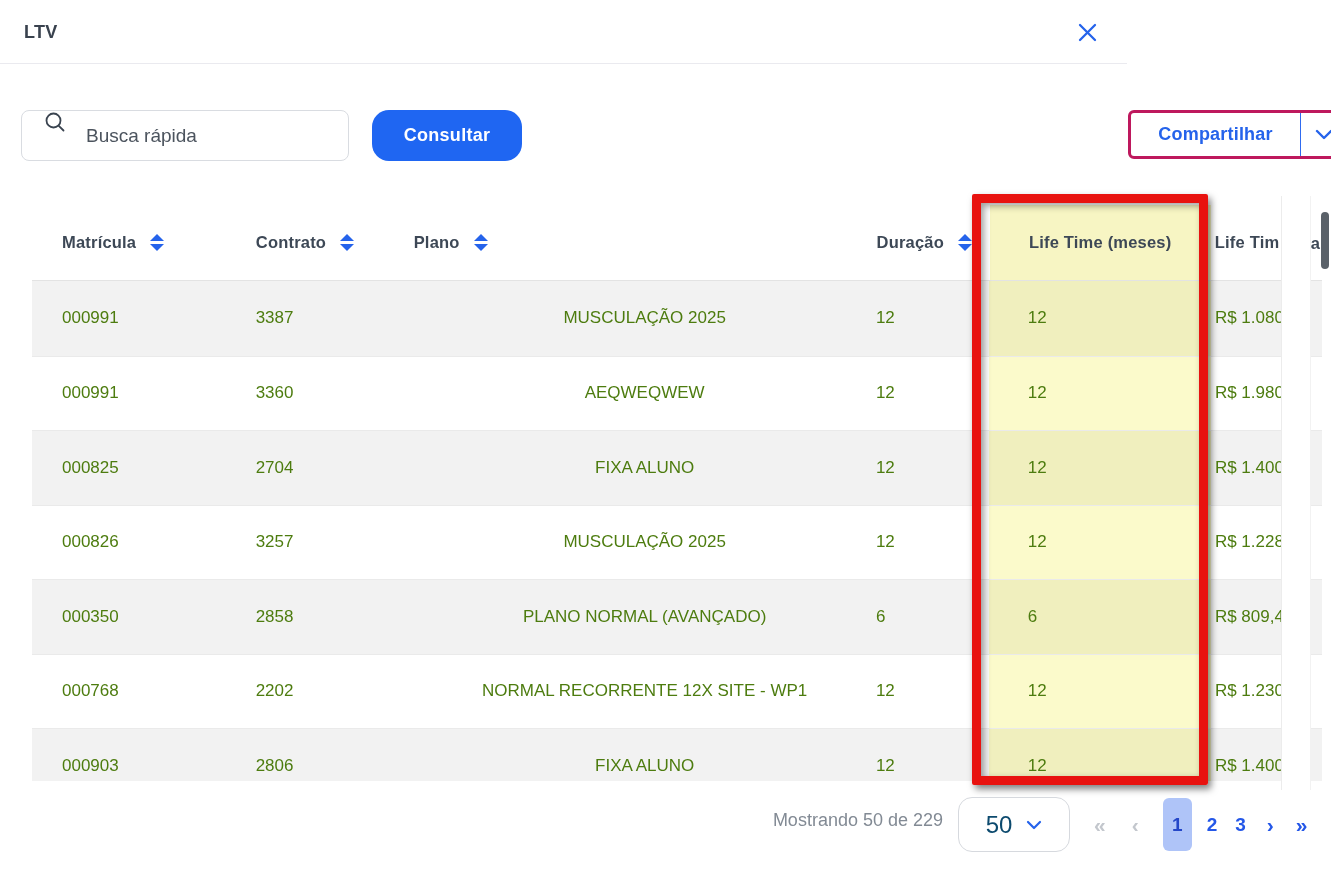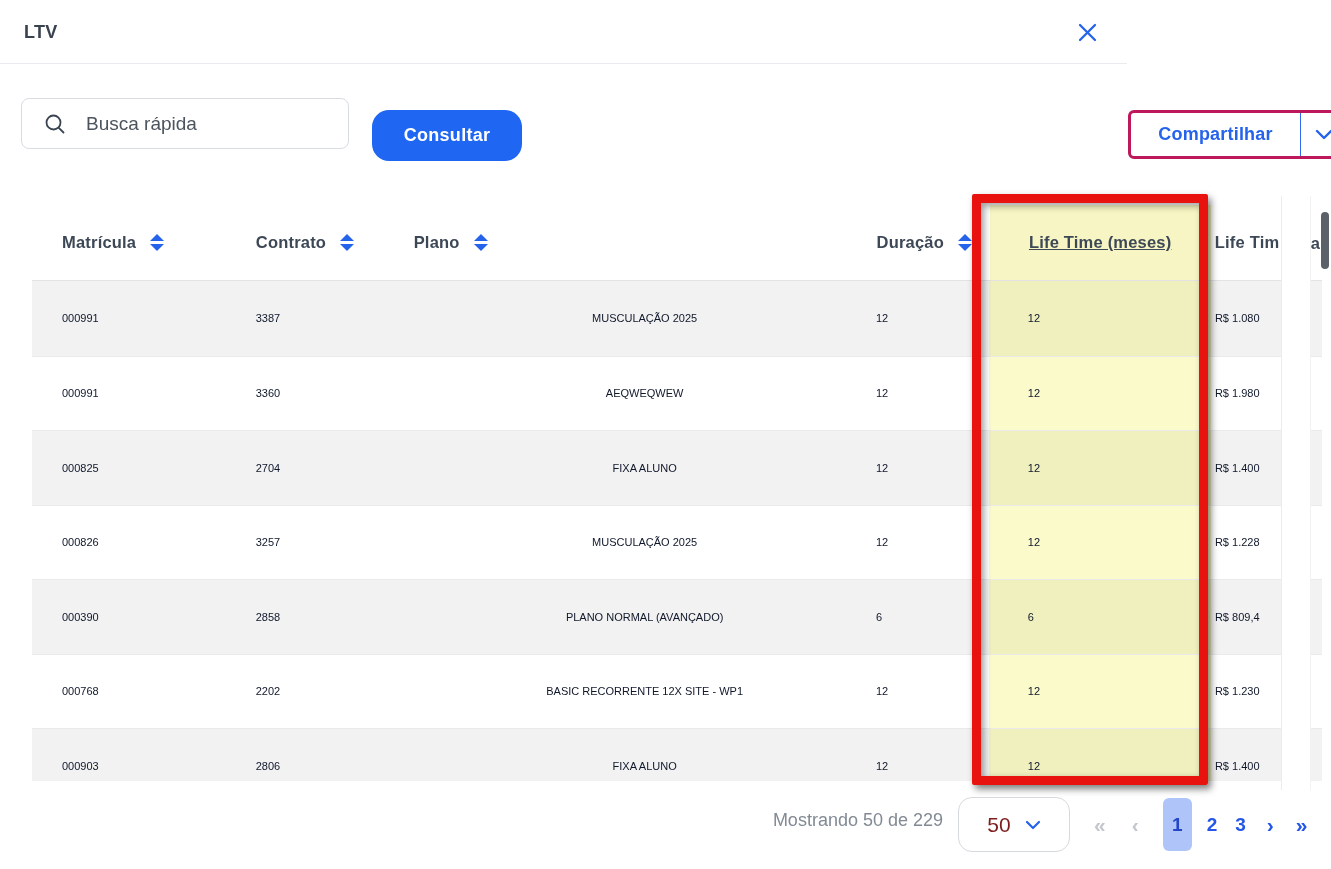--- a/index.html
+++ b/index.html
@@ -13,23 +13,23 @@
 
   
   .titlebar { position:absolute; left:0; top:0; width:1127px; height:64px;
     border-bottom:1px solid #eaeaef; background:#fff; }
   .title { position:absolute; left:24px; top:22px; font-size:18px; font-weight:700;
     color:#39424e; letter-spacing:.3px; }
   .close-btn { position:absolute; right:24px; top:16px; width:32px; height:32px;
     display:flex; align-items:center; justify-content:center; cursor:pointer; }
 
   
-  .search-box { position:absolute; left:21px; top:98px; width:328px; height:51px;
+  .search-box { position:absolute; left:21px; top:110px; width:328px; height:51px;
     border:1px solid #d9dce1; border-radius:8px; background:#fff;
-    display:flex; align-items:center; padding-left:22px; }
+    display:flex; padding-left:22px; }
   .search-box input { border:0; outline:0; font-size:19px; color:#3c454f; width:230px;
     margin-left:20px; font-family:"Liberation Sans", sans-serif; background:transparent; }
   .search-box input::placeholder { color:#4c545e; opacity:1; }
   .consult-btn { position:absolute; left:372px; top:110px; width:150px; height:51px;
     background:#1f66f2; border:0; border-radius:17px; color:#fff; font-size:18px;
     font-weight:700; letter-spacing:.3px; cursor:pointer;
     font-family:"Liberation Sans", sans-serif; }
   .share-split { position:absolute; left:1090px; top:110px; width:221px; height:49px;
     border:3px solid #be185d; border-radius:6px; background:#fff; display:flex;margin-left:38px; }
   .share-main { flex:1; display:flex; align-items:center; justify-content:center;
@@ -43,28 +43,28 @@
   .table-area { position:absolute; left:32px; top:205px; width:1290px; height:576px;
     overflow:hidden; background:#fff; }
   .thead { display:flex; align-items:center; height:76px; background:#fff;
     border-bottom:1px solid #e3e3e3; }
   .th { font-size:16.5px; font-weight:700; color:#3d4856; display:flex;
     align-items:center; letter-spacing:.2px; }
   .row { display:flex; align-items:center; height:74.5px; background:#fff;
     border-top:1px solid #eaeaea; }
   .row:first-child { border-top:0; }
   .row.striped { background:#f2f2f2; }
-  .cell { font-size:11px; color:#0f172a; white-space:nowrap; overflow:visible; }
+  .cell { font-size:17px; color:#4d7c0f; white-space:nowrap; overflow:visible; }
   .c1 { width:196px; padding-left:30px; }
   .c2 { width:162px;margin-left:32px; }
   .c3 { width:475px;text-align:center; }
   .c4 { width:116px; }
   .c5 { width:227px; align-self:stretch; display:flex; align-items:center; }
   .c6 { width:114px; padding-left:4px; position:relative; }
-  .thead .c5 { justify-content:center; background:#f7f5c3;text-decoration:underline; }
+  .thead .c5 { justify-content:center; background:#f7f5c3; }
   .row .c5 { padding-left:39px; background:#fbfacb; }
   .row.striped .c5 { background:#f0efbe; }
   .frag-end { position:absolute; left:100px; top:50%; transform:translateY(-50%);
     font-size:16.5px; font-weight:700; color:#3d4856; }
 
   .sort-icon { display:inline-flex; flex-direction:column; margin-left:14px; gap:3px; }
   .sort-icon .up { width:0; height:0; border-left:7px solid transparent;
     border-right:7px solid transparent; border-bottom:7px solid #2563eb; }
   .sort-icon .dn { width:0; height:0; border-left:7px solid transparent;
     border-right:7px solid transparent; border-top:7px solid #2563eb; }
@@ -76,21 +76,21 @@
     border:9px solid #e8120f; border-radius:2px;
     box-shadow:3px 4px 7px rgba(0,0,0,.5), inset 3px 3px 7px rgba(0,0,0,.38); }
   .page-scrollbar { position:absolute; left:1321px; top:212px; width:8px; height:57px;
     background:#5a6169; border-radius:4px; }
 
   
   .showing { position:absolute; right:388px; top:810px; font-size:18px; color:#828a94; }
   .page-size { position:absolute; left:958px; top:797px; width:112px; height:55px;
     border:1px solid #d6d9de; border-radius:14px; background:#fff; display:flex;
     align-items:center; justify-content:center; gap:14px; cursor:pointer; }
-  .page-size .val { font-size:21px; color:#7f1d1d; }
+  .page-size .val { font-size:24px; color:#0c4a6e; }
   .pagination { position:absolute; left:1094px; top:798px; height:53px; display:flex;
     align-items:center; }
   .pg { font-size:19px; font-weight:700; color:#2457e8; cursor:pointer;
     text-align:center; background:none; border:0;
     font-family:"Liberation Sans", sans-serif; }
   .pg.nav { font-size:21px; }
   .pg.disabled { color:#c3c7cd; }
   .pg.first { margin-right:26px; }
   .pg.prev { margin-right:18px; }
   .pg.page { margin:0 9px; }
@@ -200,31 +200,31 @@
         </div>
         <div class="row">
           <div class="cell c1">000826</div>
           <div class="cell c2">3257</div>
           <div class="cell c3">MUSCULAÇÃO 2025</div>
           <div class="cell c4">12</div>
           <div class="cell c5">12</div>
           <div class="cell c6">R$ 1.228</div>
         </div>
         <div class="row striped">
-          <div class="cell c1">000390</div>
+          <div class="cell c1">000350</div>
           <div class="cell c2">2858</div>
           <div class="cell c3">PLANO NORMAL (AVANÇADO)</div>
           <div class="cell c4">6</div>
           <div class="cell c5">6</div>
           <div class="cell c6">R$ 809,4</div>
         </div>
         <div class="row">
           <div class="cell c1">000768</div>
           <div class="cell c2">2202</div>
-          <div class="cell c3">BASIC RECORRENTE 12X SITE - WP1</div>
+          <div class="cell c3">NORMAL RECORRENTE 12X SITE - WP1</div>
           <div class="cell c4">12</div>
           <div class="cell c5">12</div>
           <div class="cell c6">R$ 1.230</div>
         </div>
         <div class="row striped">
           <div class="cell c1">000903</div>
           <div class="cell c2">2806</div>
           <div class="cell c3">FIXA ALUNO</div>
           <div class="cell c4">12</div>
           <div class="cell c5">12</div>

